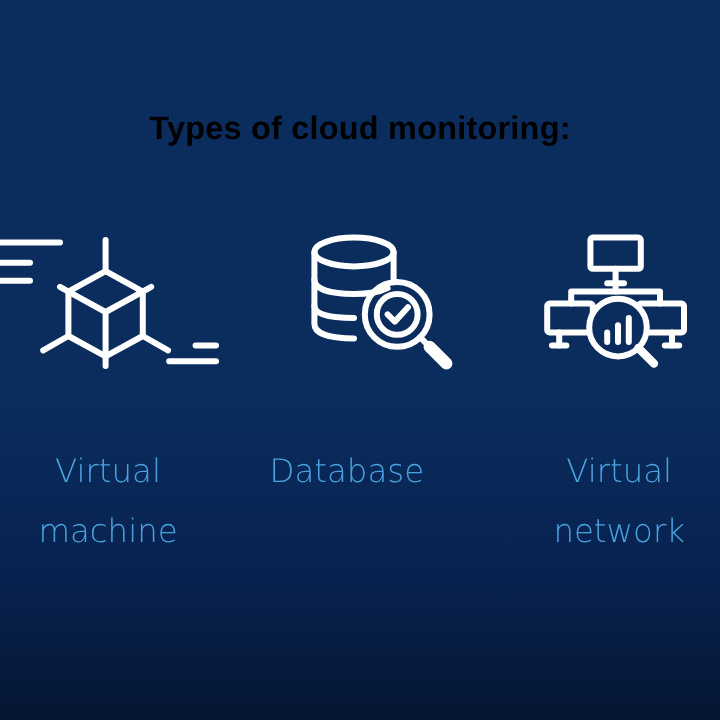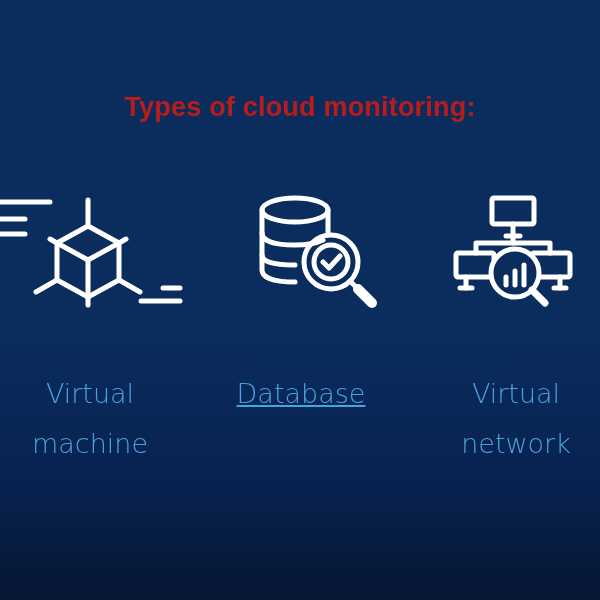--- a/index.html
+++ b/index.html
@@ -5,21 +5,21 @@
   html, body { margin: 0; padding: 0; }
   body {
     width: 600px; height: 600px; overflow: hidden;
     background: linear-gradient(to bottom, #0a2d5e 0%, #0a2d5e 55%, #082250 80%, #061633 100%);
     position: relative;
     font-family: "DejaVu Sans", sans-serif;
   }
   .title {
     position: absolute; left: 0; right: 0; top: 92px;
     text-align: center;
-    color: #b91c1c;
+    color: #000000;
     font-family: "Liberation Sans", sans-serif;
     font-weight: bold;
     font-size: 27px;
     letter-spacing: 0.2px;
   }
   .icon { position: absolute; }
   .icon svg { display: block; }
   .label {
     position: absolute;
     color: #4aa3df;
@@ -97,19 +97,19 @@
     <line x1="63" y1="92" x2="63" y2="78" stroke-width="5"></line>
     <line x1="72" y1="92" x2="72" y2="72" stroke-width="5"></line>
     <line x1="80" y1="97" x2="93" y2="110" stroke-width="7"></line>
   </svg>
 </div>
 
 <div class="label" style="left:-10px; top:369px;">
   <div>Virtual</div>
   <div>machine</div>
 </div>
-<div class="label" style="left:201px; top:369px;text-decoration:underline;">
+<div class="label" style="left:189px; top:369px;">
   <div>Database</div>
 </div>
 <div class="label" style="left:416px; top:369px;">
   <div>Virtual</div>
   <div>network</div>
 </div>
 
 </body></html>

